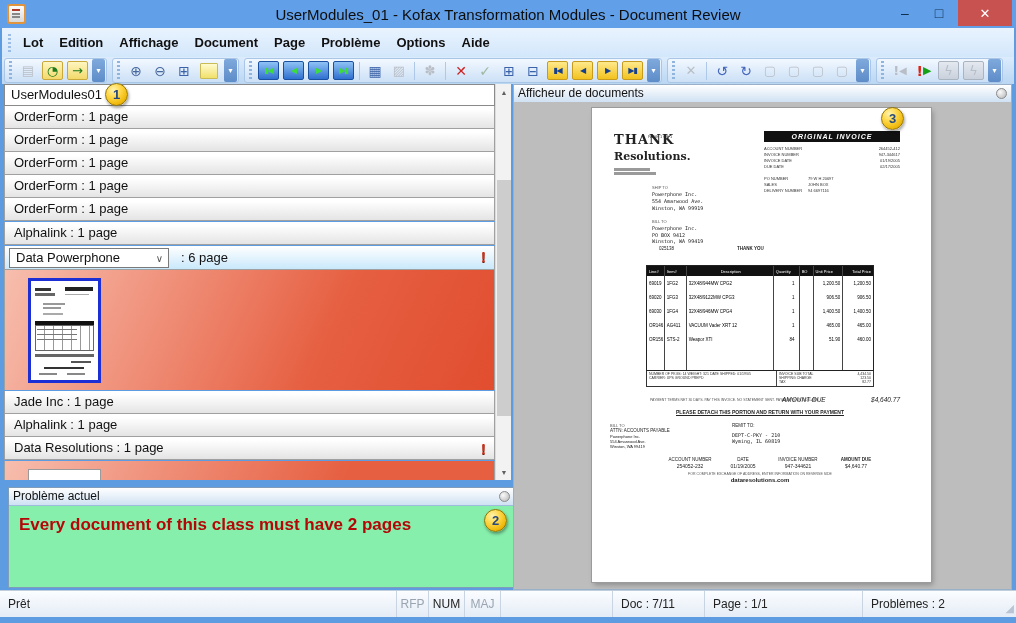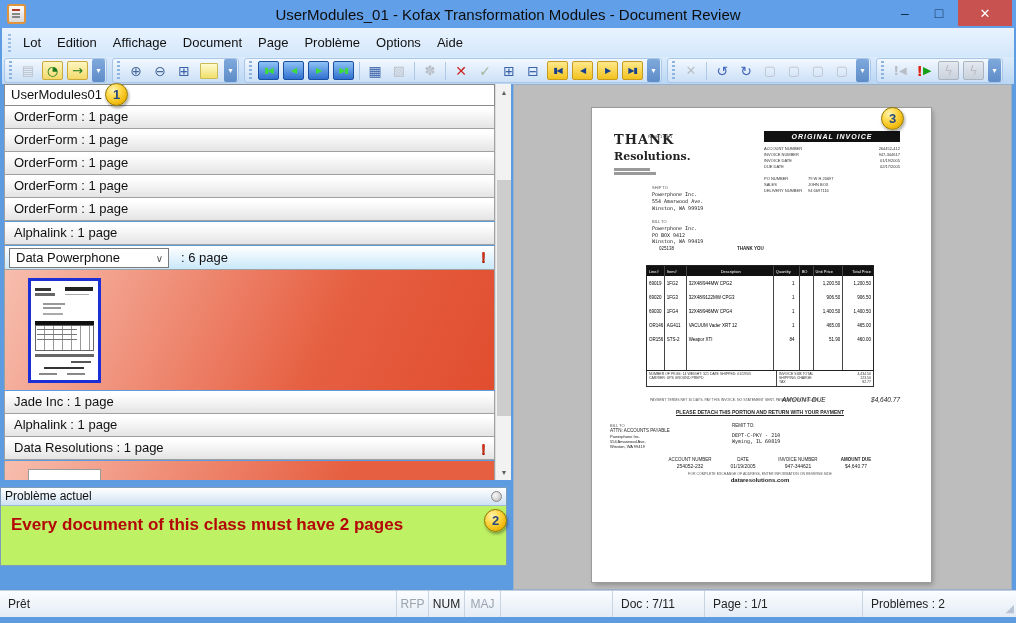--- a/index.html
+++ b/index.html
@@ -18,21 +18,21 @@
   .title { width:100%; text-align:center; font-size:15px; color:#0d0d0d; }
   .winbtn { position:absolute; top:0; height:26px; display:flex; align-items:center;
             justify-content:center; color:#10304f; font-size:14px; cursor:default; }
   .btn-min { right:96px; width:30px; }
   .btn-max { right:62px; width:30px; }
   .btn-close { right:4px; width:54px; background:#c85250; color:#fff; font-size:13px; }
 
   
   .menubar { position:absolute; left:2px; top:28px; width:1012px; height:29px;
              background:linear-gradient(#e9f3fe,#d3e7fb); display:flex; align-items:center;
-             padding-left:4px; }
+             padding-left:4px;font-weight:bold; }
   .mgrip { width:3px; height:18px; margin:0 4px 0 2px;
            background:repeating-linear-gradient(180deg,#9bbce4 0 2px,transparent 2px 4px); }
   .mitem { font-size:13px; color:#111; padding:3px 8px; }
 
   
   .tbar { position:absolute; left:2px; top:57px; width:1012px; height:27px;
           background:linear-gradient(#dcecfd,#b9d6f3); display:flex; align-items:center;
           padding-left:2px; }
   .grp { display:flex; align-items:center; height:25px; margin-right:5px;
          background:linear-gradient(#f2f8ff,#cce0f6); border-radius:3px;
@@ -98,22 +98,22 @@
                   background:#fff; border:1px solid #9a9a9a; }
 
   
   .sbar { position:absolute; left:495px; top:84px; width:16px; height:396px;
           background:#f2f2f2; border-left:1px solid #dcdcdc; }
   .sarrow { position:absolute; left:0; width:16px; height:16px; color:#606060; font-size:7px;
             display:flex; align-items:center; justify-content:center; }
   .sthumb { position:absolute; left:1px; top:96px; width:14px; height:236px; background:#cdcdcd; }
 
   
-  .problempanel { position:absolute; left:0; top:487px; width:507px; height:79px;
-                  background:#bef264; border:1px solid #7f9db9; }
+  .problempanel { position:absolute; left:8px; top:487px; width:507px; height:101px;
+                  background:#86efac; border:1px solid #7f9db9; }
   .phead { height:18px; background:linear-gradient(#ffffff,#cfe1f3);
            border-bottom:1px solid #9ebcdc; font-size:12px; color:#111;
            padding:1px 4px; position:relative; }
   .pin { position:absolute; right:4px; top:3px; width:11px; height:11px; border-radius:50%;
          background:radial-gradient(circle at 35% 35%, #fafafa, #b5b5b5);
          border:1px solid #8a8a8a; }
   .problemmsg { position:absolute; left:10px; top:27px; font-size:17px; font-weight:bold;
                 color:#b40707; }
 
   
@@ -319,20 +319,24 @@
 
 <div class="problempanel">
   <div class="phead">
     <span>Problème actuel</span>
     <span class="pin"></span>
   </div>
   <div class="problemmsg">Every document of this class must have 2 pages</div>
 </div>
 
 <div class="viewerpanel">
+  <div class="phead">
+    <span>Afficheur de documents</span>
+    <span class="pin"></span>
+  </div>
   <div class="viewerbody">
     <div class="page">
       <div class="iv fz4" style="left:56px;top:26px;color:#444">PAGE 1 OF 1</div>
       <div class="iv banner">ORIGINAL INVOICE</div>
 
       <div class="hrow" style="top:38px">
           <span>ACCOUNT NUMBER</span>
           <span>264452-412</span>
         </div>
       <div class="hrow" style="top:44px">

